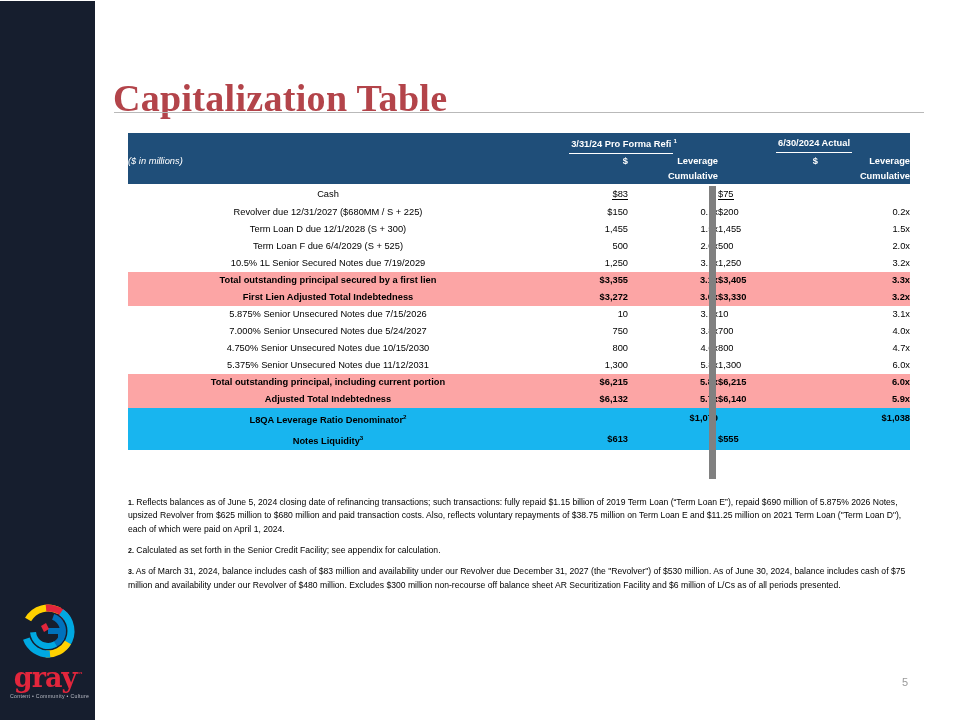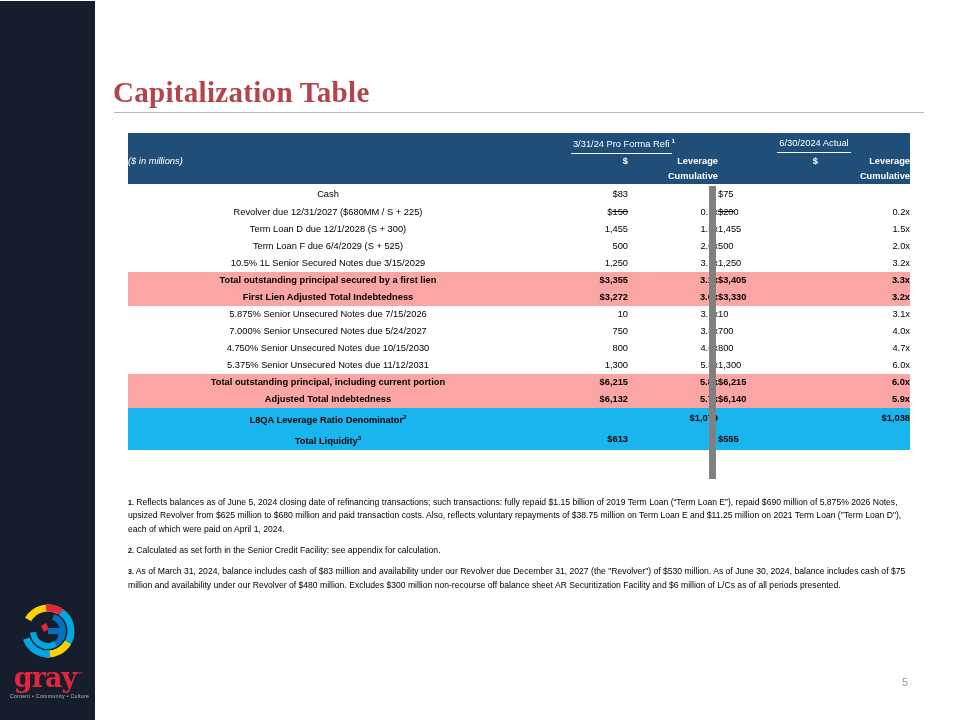--- a/index.html
+++ b/index.html
@@ -33,21 +33,21 @@
     font-size:7px;vertical-align:super;color:#e2263c;
   }
   #logo-tag{
     font-size:5.2px;color:#b9bcc6;letter-spacing:.3px;margin-top:2px;
     white-space:nowrap;
   }
   
   #title{
     position:absolute;left:113px;top:76px;
     font-family:"Liberation Serif", serif;
-    font-size:29px;font-weight:bold;color:#b3444a;
+    font-size:38px;font-weight:bold;color:#b3444a;
     letter-spacing:.3px;
   }
   #title-rule{
     position:absolute;left:114px;top:112px;width:810px;height:1px;
     background:#b9b9b9;
   }
   
   #cap-table{
     position:absolute;left:128px;top:133px;width:782px;
     border-collapse:collapse;
@@ -55,31 +55,31 @@
   }
   #cap-table td,#cap-table th{padding:0;vertical-align:middle;}
   .hdr{background:#1f4e79;color:#ffffff;}
   .hdr td{height:15px;line-height:15px;font-weight:bold;}
   .hdr-top td{height:16px;line-height:16px;}
   .hdr .ctr{text-align:center;}
   .hdr .rgt{text-align:right;padding-right:14px;}
   .hdr .lft{text-align:left;padding-left:6px;font-weight:normal;font-style:italic;}
   .ul-head{
     display:inline-block;border-bottom:1.4px solid #ffffff;padding:0 2px 1px 2px;
-    font-weight:normal;
+    font-weight:bold;
   }
   .sup{font-size:6.2px;vertical-align:super;}
   .row td{height:17px;line-height:17px;}
   .row .lbl{padding-left:6px;text-align:center;white-space:nowrap;}
   .row .num{text-align:right;padding-right:14px;white-space:nowrap;}
   .row .num2{padding-right:12px;white-space:nowrap;}
   .grey{background:#fca5a5;font-weight:bold;}
   .cyan{background:#18b5ef;font-weight:bold;}
   .cash td{height:20px;line-height:20px;}
-  .uval{border-bottom:1.1px solid #000;padding-bottom:12px;}
+  .uval{border-bottom:1.1px solid #000;padding-bottom:0px;}
   .divider{
     position:absolute;left:709px;top:186px;width:7px;height:293px;
     background:#808080;
   }
   
   #notes{
     position:absolute;left:128px;top:496px;width:788px;
     font-size:8.6px;color:#000;line-height:1.55;
   }
   #notes p{margin:0 0 8px 0;}
@@ -171,21 +171,21 @@
         <td class="num">1.5x</td>
       </tr>
       <tr class="row">
         <td class="lbl">Term Loan F due 6/4/2029 (S + 525)</td>
         <td class="num">500</td>
         <td class="num">2.0x</td>
         <td class="num2">500</td>
         <td class="num">2.0x</td>
       </tr>
       <tr class="row">
-        <td class="lbl">10.5% 1L Senior Secured Notes due 3/15/2029</td>
+        <td class="lbl">10.5% 1L Senior Secured Notes due 7/19/2029</td>
         <td class="num">1,250</td>
         <td class="num">3.1x</td>
         <td class="num2">1,250</td>
         <td class="num">3.2x</td>
       </tr>
       <tr class="row grey">
         <td class="lbl">Total outstanding principal secured by a first lien</td>
         <td class="num">$3,355</td>
         <td class="num">3.1x</td>
         <td class="num2">$3,405</td>
@@ -241,21 +241,21 @@
         <td class="num">5.9x</td>
       </tr>
       <tr class="row cyan">
         <td class="lbl"><span>L8QA Leverage Ratio Denominator</span><span class="sup">2</span></td>
         <td class="num"></td>
         <td class="num">$1,079</td>
         <td class="num2"></td>
         <td class="num">$1,038</td>
       </tr>
       <tr class="row cyan">
-        <td class="lbl"><span>Total Liquidity</span><span class="sup">3</span></td>
+        <td class="lbl"><span>Notes Liquidity</span><span class="sup">3</span></td>
         <td class="num">$613</td>
         <td class="num"></td>
         <td class="num2">$555</td>
         <td class="num"></td>
       </tr>
     </tbody>
 </table>
 <div class="divider"></div>
 
 <div id="notes">

